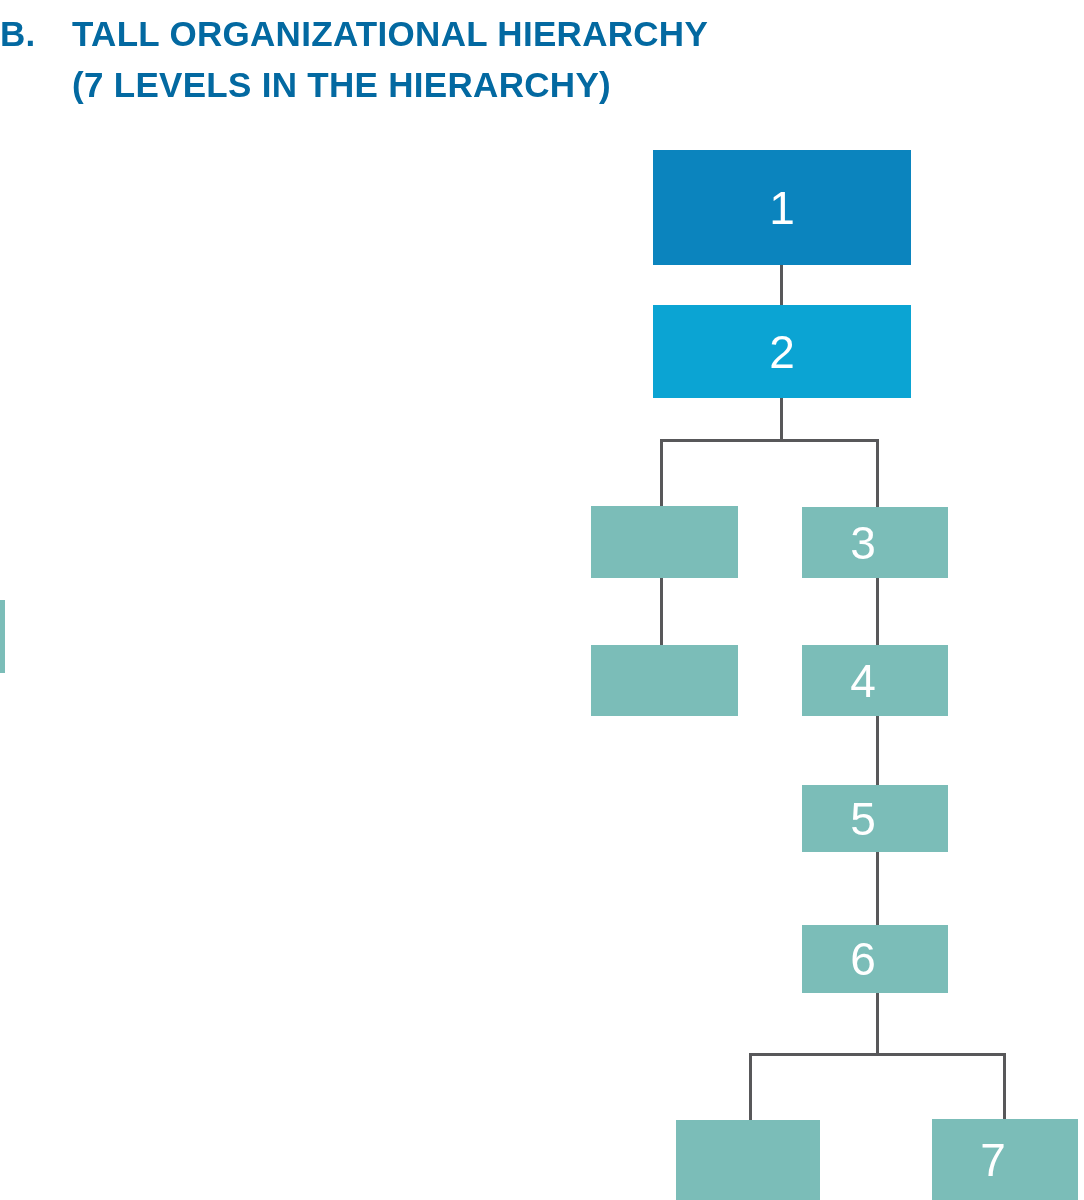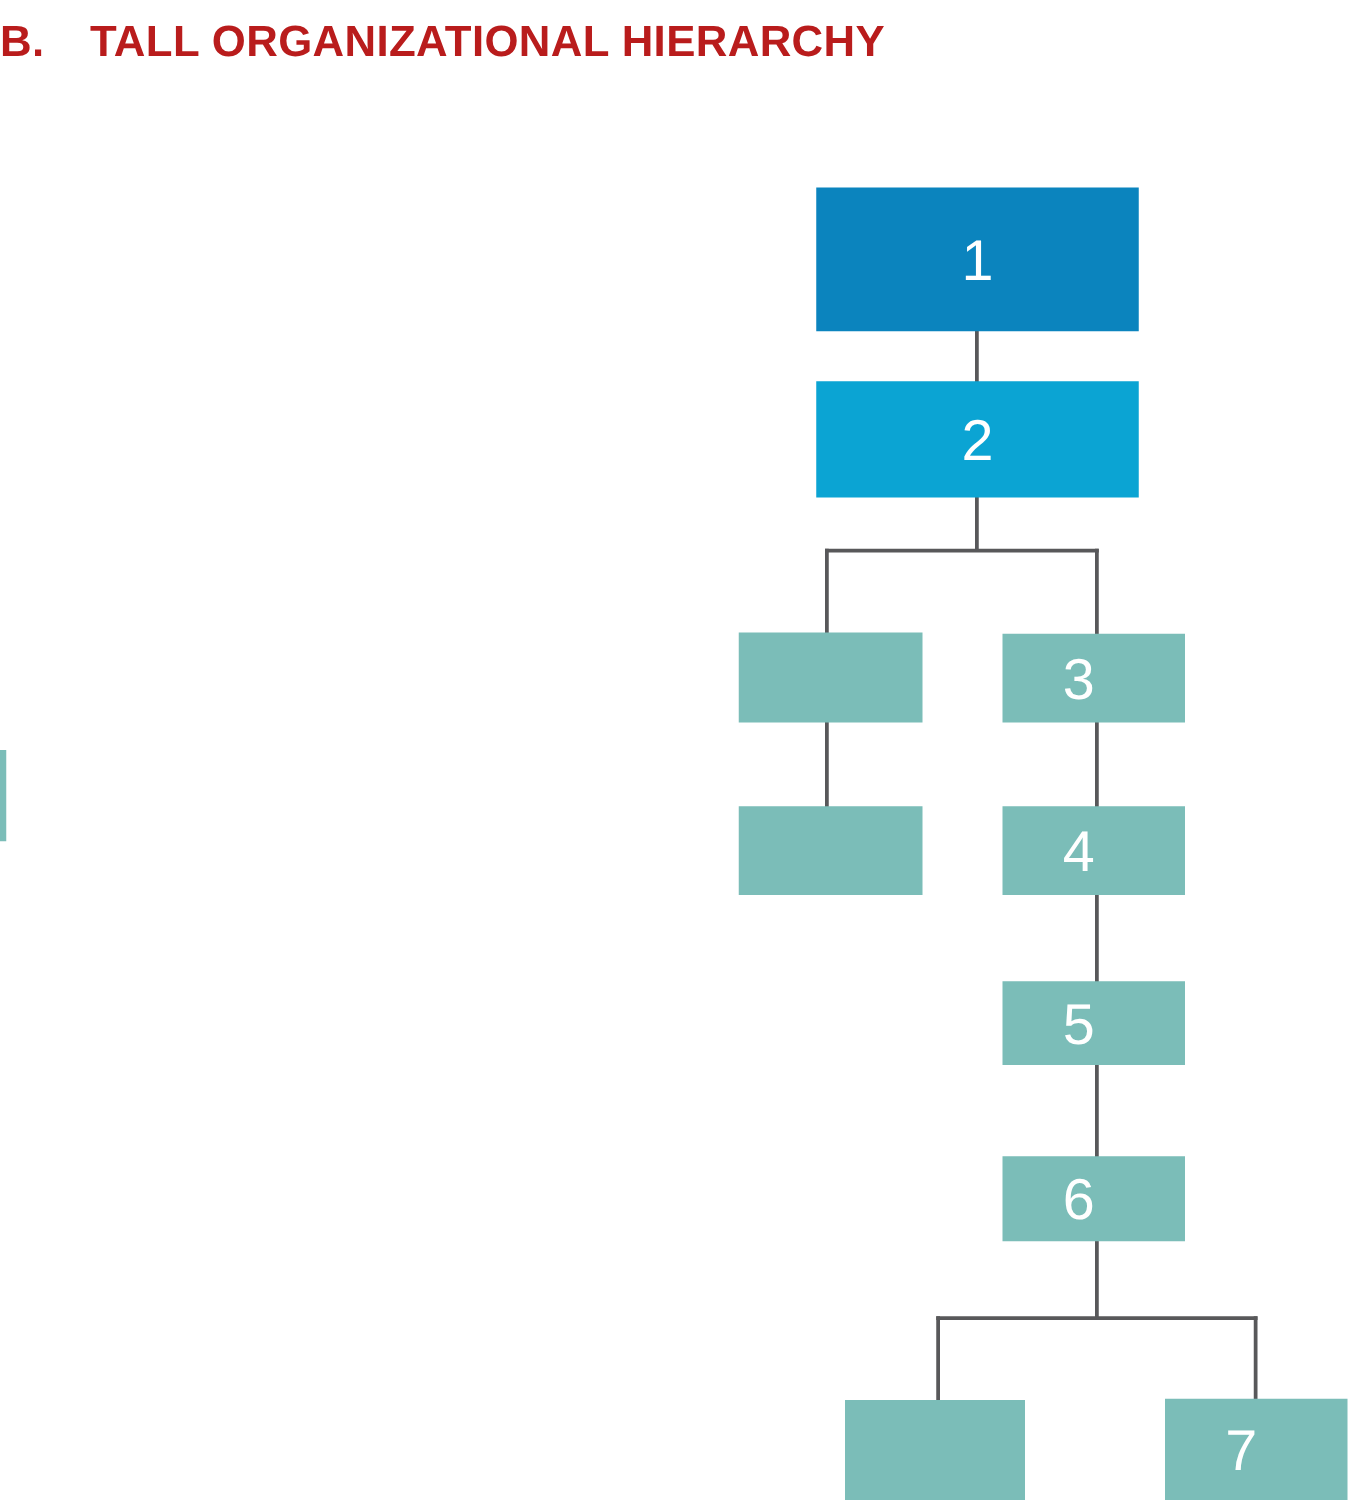--- a/index.html
+++ b/index.html
@@ -19,21 +19,21 @@
     overflow: hidden;
     background: #ffffff;
   }
 
   
   .heading {
     position: absolute;
     left: 0px;
     top: 8px;
     width: 1000px;
-    color: #b91c1c;
+    color: #0369a1;
     font-weight: bold;
     font-size: 35px;
     letter-spacing: 0.3px;
     line-height: 51px;
     white-space: nowrap;
   }
   .heading-line {
     display: block;
   }
   .heading-label {
@@ -87,20 +87,21 @@
     z-index: 2;
   }
 </style>
 </head>
 <body>
 
 <div id="canvas">
 
   <div class="heading">
     <span class="heading-line"><span class="heading-label">B.</span><span>TALL ORGANIZATIONAL HIERARCHY</span></span>
+    <span class="heading-line"><span class="heading-indent"></span><span>(7 LEVELS IN THE HIERARCHY)</span></span>
   </div>
 
   <div class="edge-sliver" style="left:0px; top:600px; width:5px; height:73px;"></div>
 
   <div class="line vline" style="left:780px; top:263px; height:44px;"></div>
 
   <div class="line vline" style="left:780px; top:396px; height:45px;"></div>
   <div class="line hline" style="left:660px; top:439px; width:219px;"></div>
   <div class="line vline" style="left:660px; top:439px; height:68px;"></div>
   <div class="line vline" style="left:876px; top:439px; height:70px;"></div>

